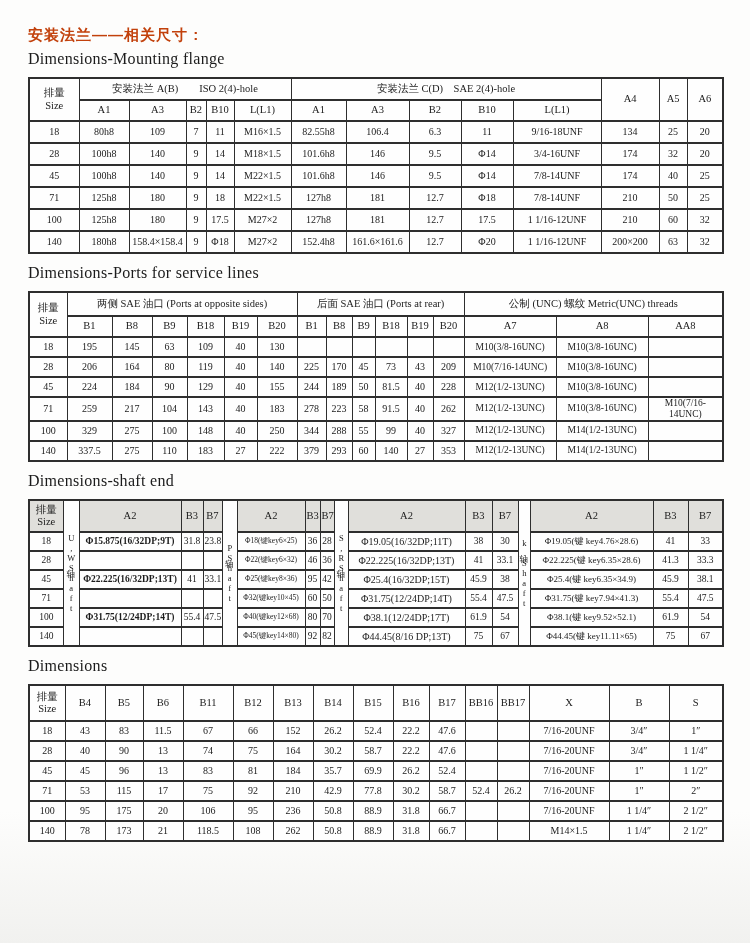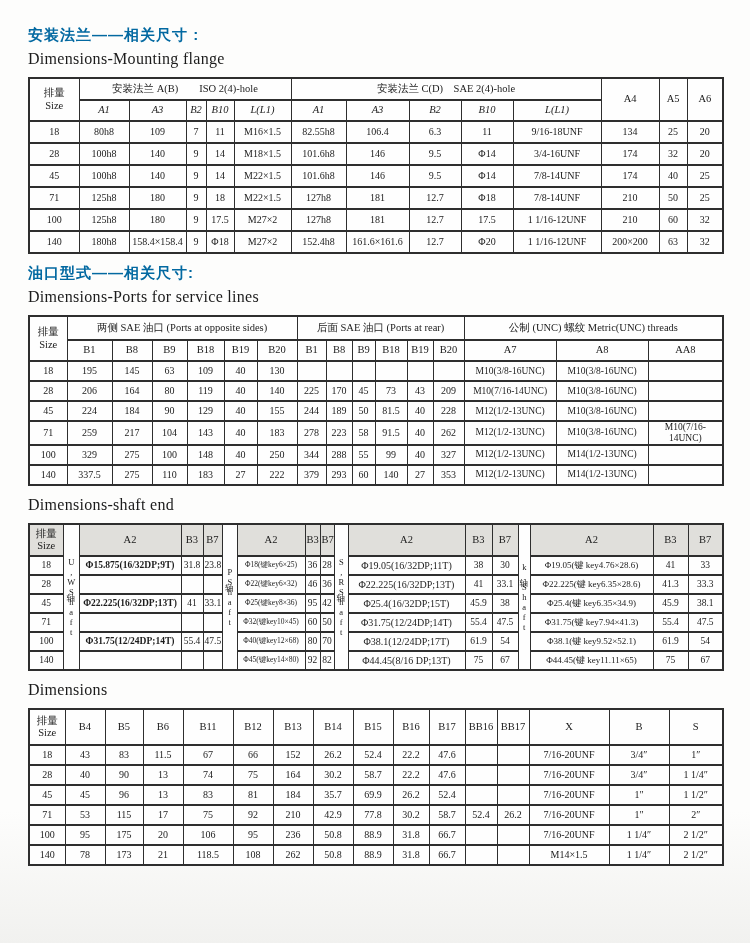--- a/index.html
+++ b/index.html
@@ -13,38 +13,38 @@
     background:linear-gradient(#fdfdfc 0 86%, #f1f1ef 100%), var(--page_bg);
     font-family:"Liberation Serif","DejaVu Serif",serif;
     color:#1b1b1b;
     overflow:hidden;
   }
   .page{padding:26px 28px 0 28px;}
   section{margin:0 0 10px 0;}
   h2.zh{
     font-family:"Liberation Sans","DejaVu Sans",sans-serif;
     font-weight:bold;font-size:15px;letter-spacing:1px;
-    margin:0 0 5px 0;color:#0369a1;
+    margin:0 0 5px 0;color:#c2410c;
   }
   .en{font-size:16px;margin:0 0 9px 0;letter-spacing:0.3px;}
   table.t{
     border-collapse:collapse;table-layout:fixed;width:694px;
     border:2px solid var(--border);background:#fefefe;
   }
   .t th,.t td{
     border:1px solid var(--border);
     border-top-width:2px;border-bottom-width:2px;
     text-align:center;vertical-align:middle;
     padding:0 1px;font-weight:normal;overflow:hidden;
     font-size:10px;line-height:1.15;
   }
   .t th{white-space:pre-line;font-size:10.5px;}
   
   .t1 tr:nth-child(1) th{height:20px;}
-  .t1 tr:nth-child(2) th{height:19px;font-style:italic;}
+  .t1 tr:nth-child(2) th{height:19px;}
   .t1 tr[data-name="table-row"] td{height:20px;}
   
   .t2 tr:nth-child(1) th{height:22px;}
   .t2 tr:nth-child(2) th{height:19px;}
   .t2 tr[data-name="table-row"] td{height:18px;}
   .t2 tr[data-name="table-row"] td:nth-child(n+14){font-size:9.5px;margin-left:16px;}
   
   .t3 tr:nth-child(1) th{height:30px;}
   .t3 tr:first-child th:not(.vert){background:var(--t3_header_bg);}
   .t3 th.vert{
@@ -201,21 +201,20 @@
             <td data-name="value-cell">1 1/16-12UNF</td>
             <td data-name="value-cell">200×200</td>
             <td data-name="value-cell">63</td>
             <td data-name="value-cell">32</td>
           </tr>
         </tbody>
     </table>
   </section>
 
   <section data-name="section-ports">
-    <h2 class="zh" data-name="ports-title-zh">油口型式——相关尺寸:</h2>
     <div class="en" data-name="ports-title-en">Dimensions-Ports for service lines</div>
     <table class="t t2" data-name="ports-table">
       <colgroup>
         <col style="width:38px">
           <col style="width:45px">
           <col style="width:40px">
           <col style="width:35px">
         <col style="width:37px">
           <col style="width:33px">
           <col style="width:40px">

